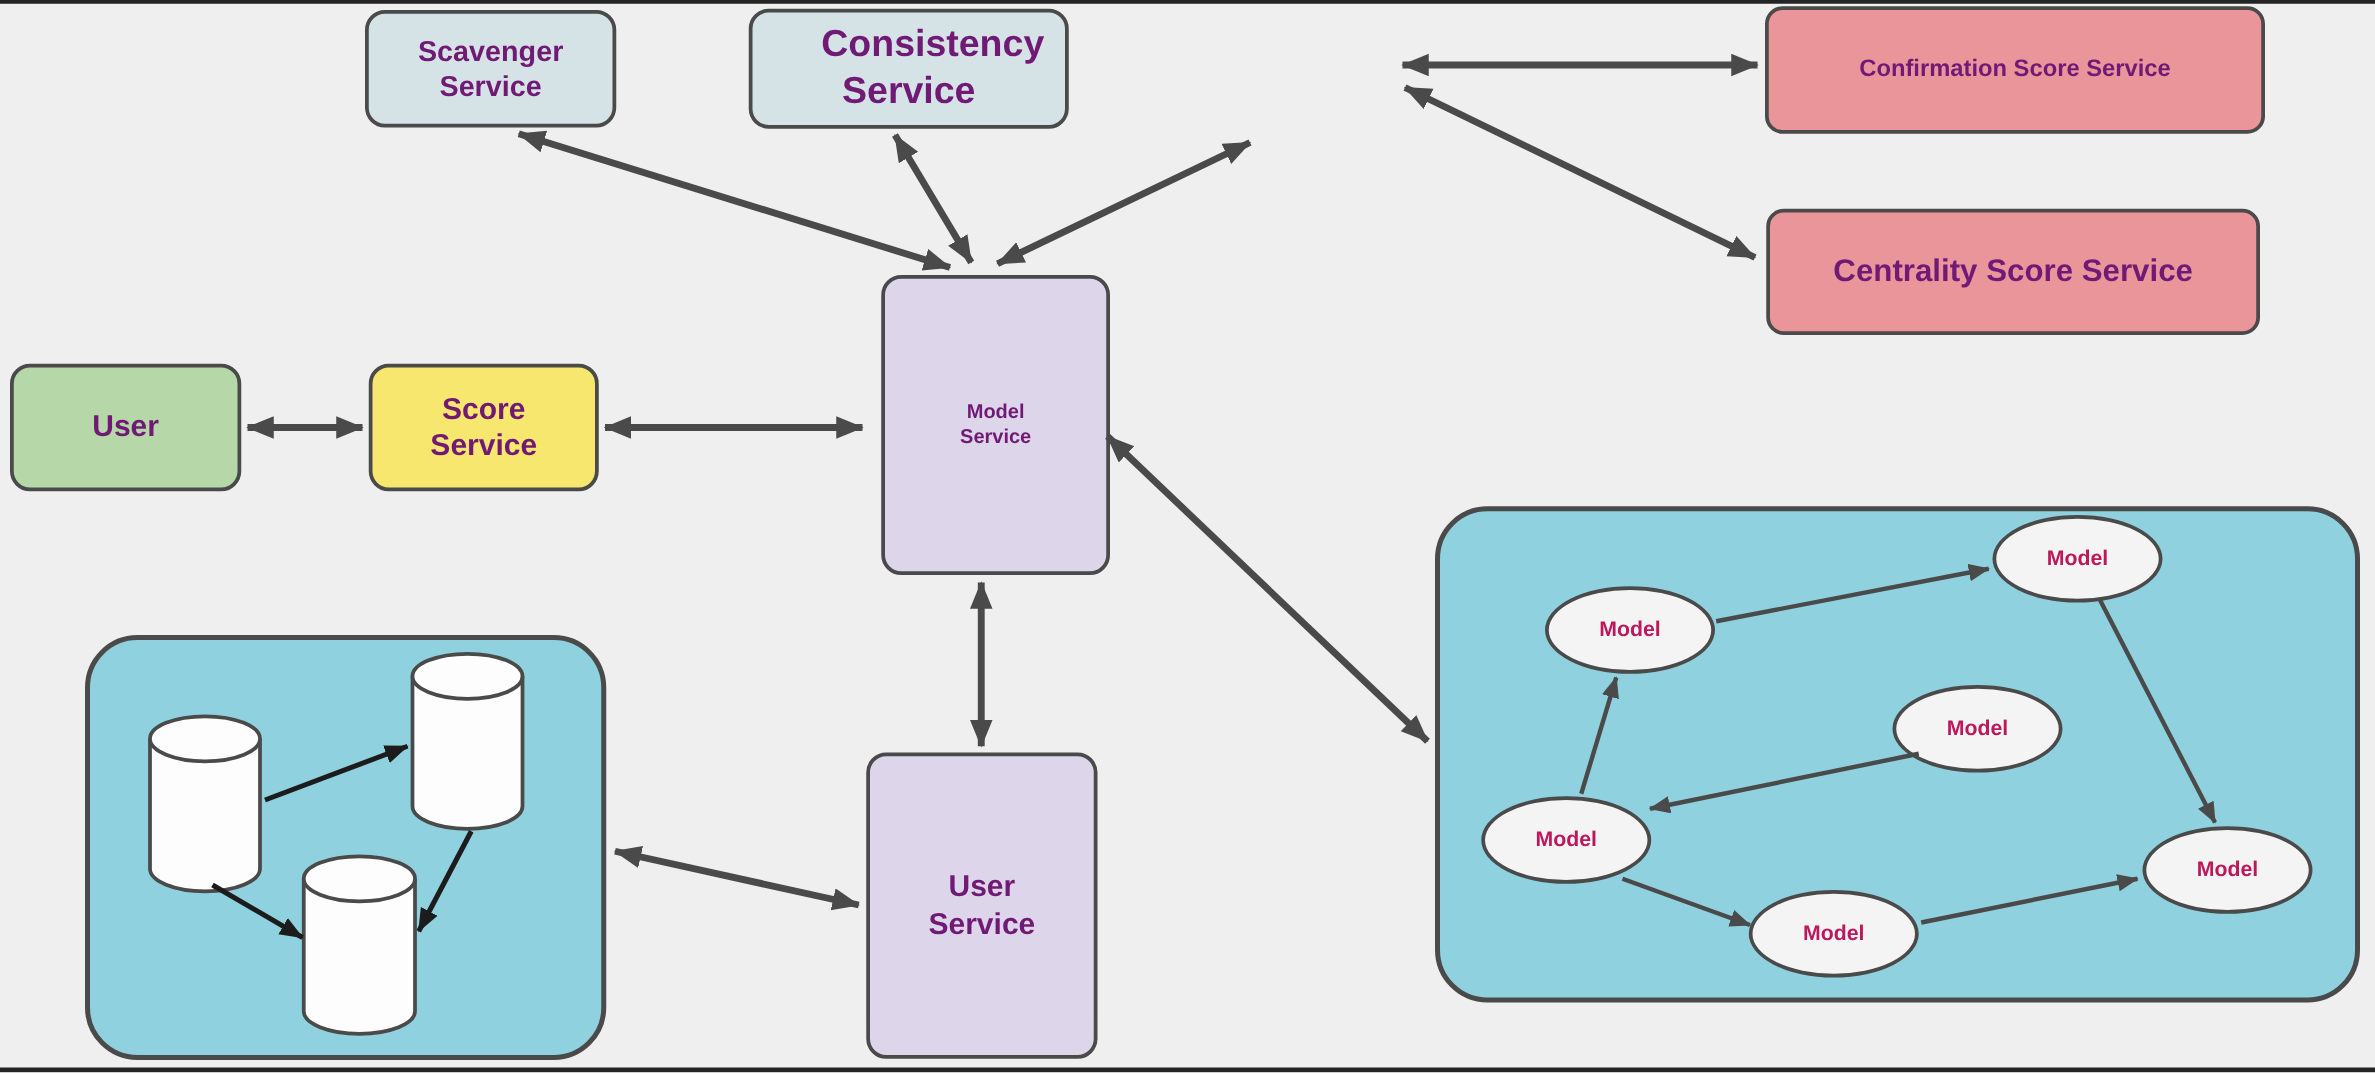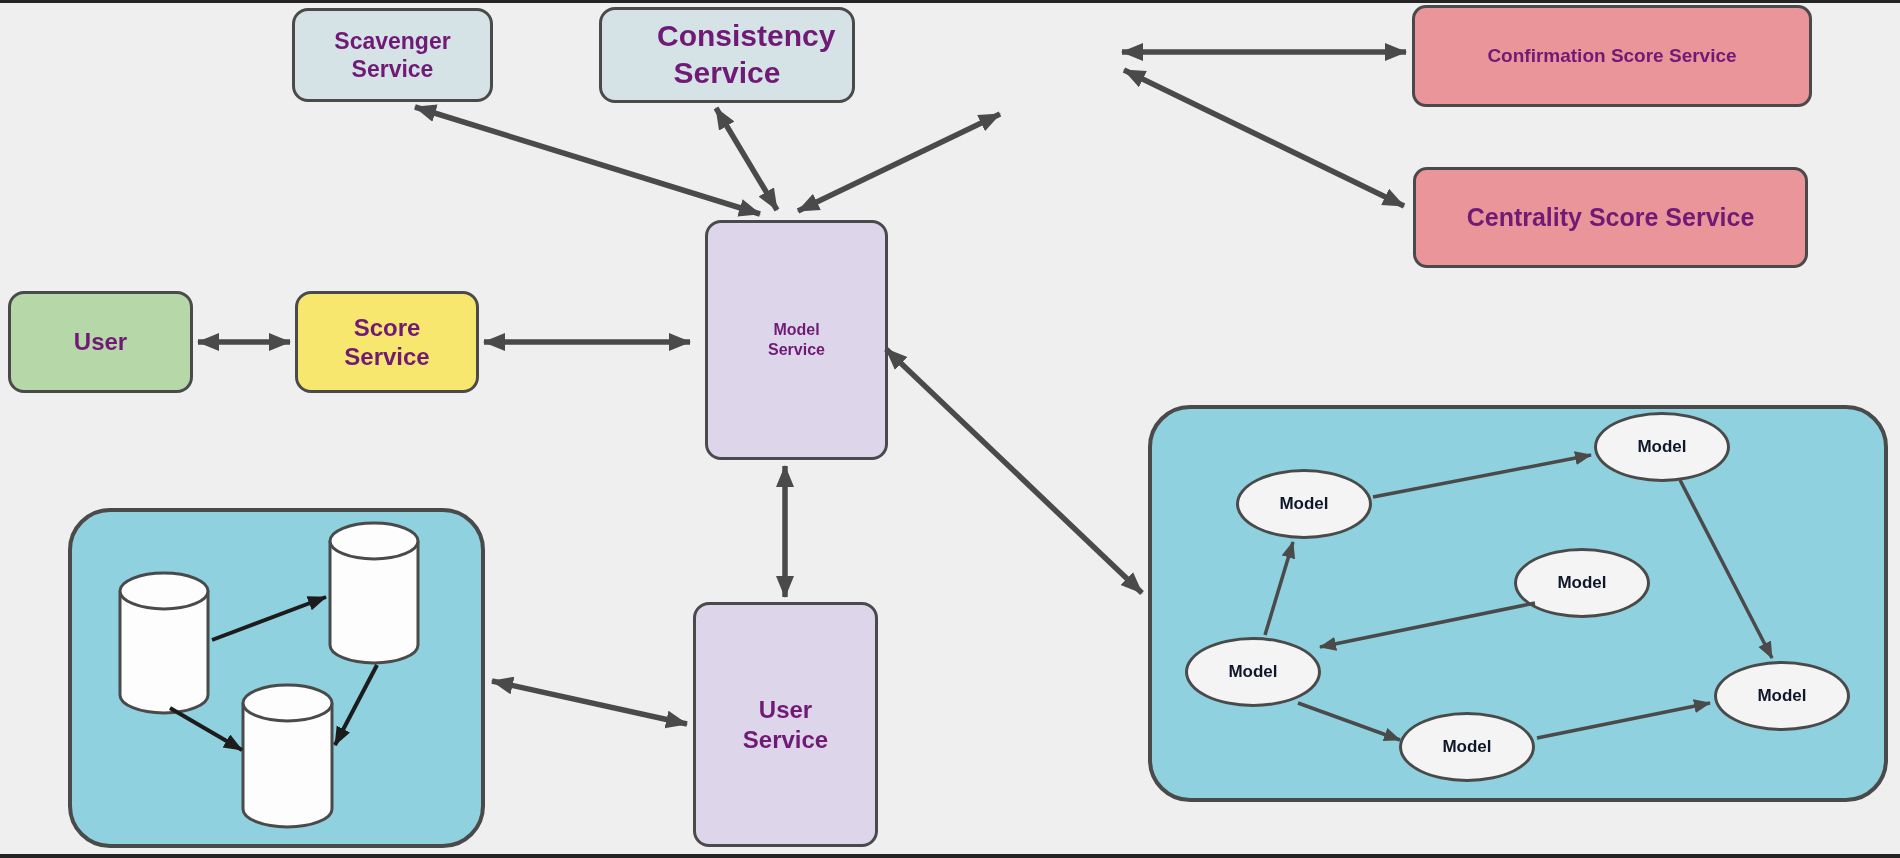--- a/index.html
+++ b/index.html
@@ -19,21 +19,21 @@
   .svc-green{background:#b6d7a8;}
   .svc-yellow{background:#f8e76e;}
   .svc-lav{background:#ddd6ea;}
   .cluster{
     position:absolute;background:#8fd1de;border:4px solid #4a4a4a;
     border-radius:42px;box-sizing:border-box;
   }
   .ellipse-node{
     position:absolute;display:flex;align-items:center;justify-content:center;
     background:#f4f4f4;border:3px solid #4a4a4a;border-radius:50%;
-    font-weight:bold;font-size:17px;color:#0f172a;box-sizing:border-box;
+    font-weight:bold;font-size:17px;color:#be185d;box-sizing:border-box;
   }
   .cyl-label{
     position:absolute;transform:translate(-50%,-50%);
     font-weight:bold;font-size:19px;color:#0d0d0d;white-space:nowrap;
   }
   .pad{padding:6px 18px;}
   svg.overlay{position:absolute;left:0;top:0;pointer-events:none;}
 </style>
 </head>
 <body>

